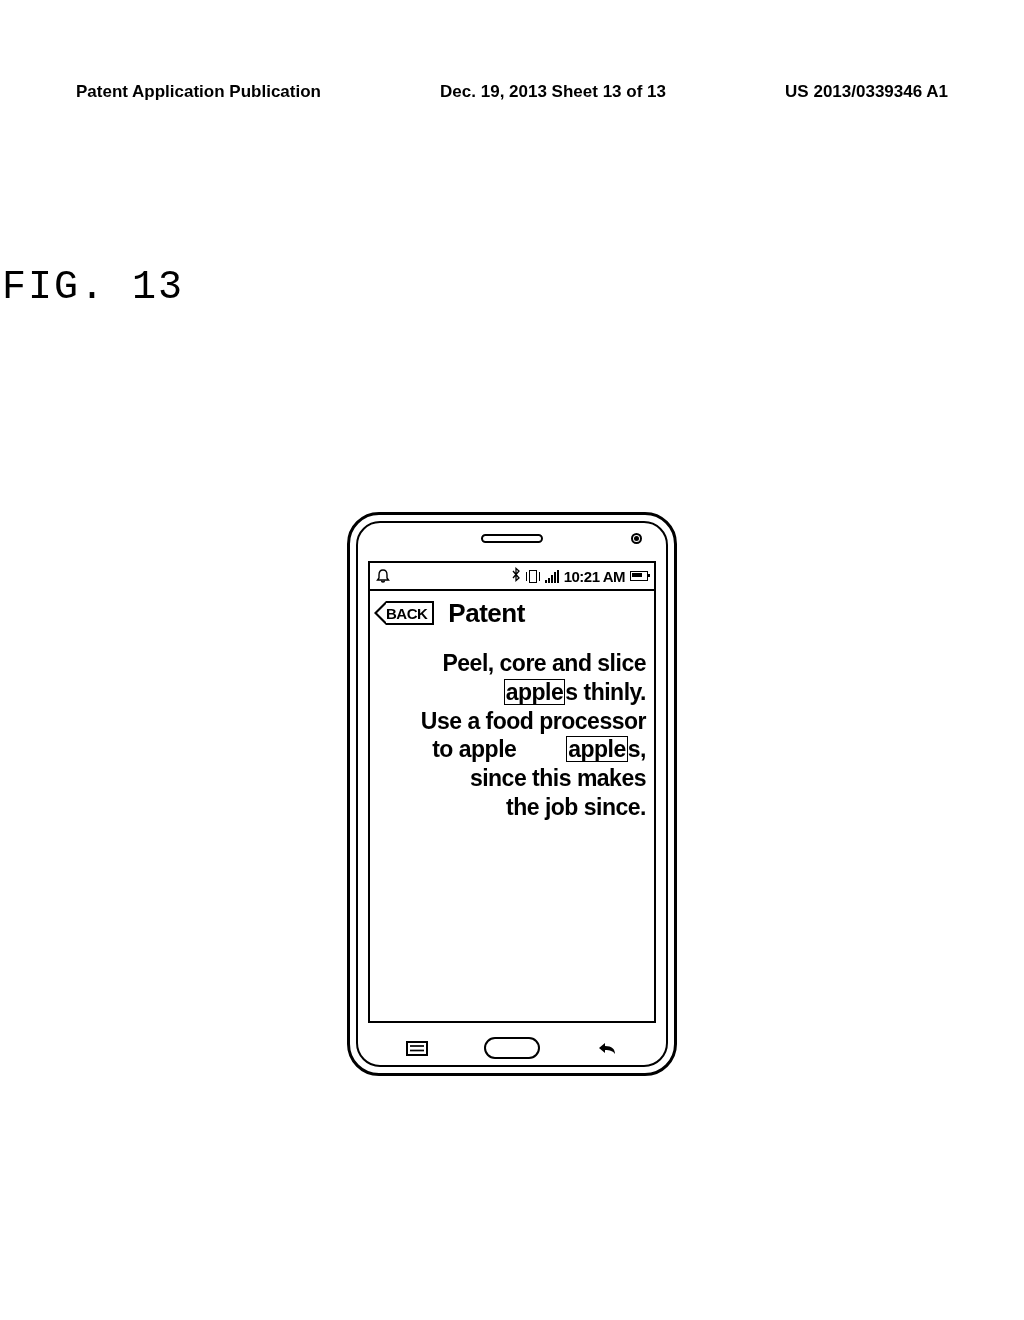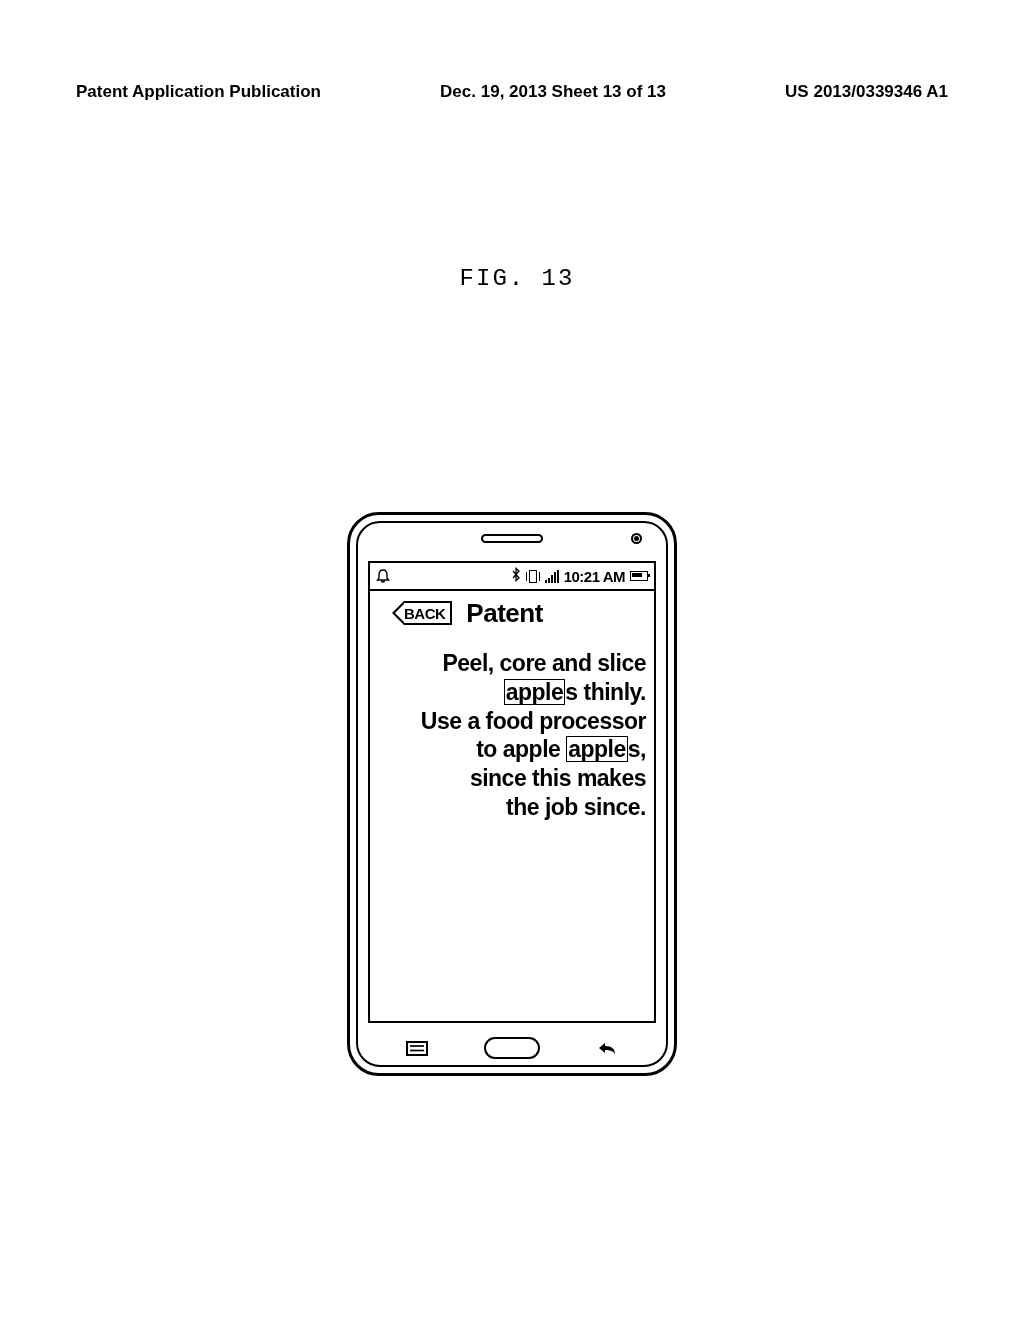--- a/index.html
+++ b/index.html
@@ -21,24 +21,23 @@
       right: 0;
       display: flex;
       justify-content: space-between;
       padding: 0 76px;
       font-size: 17px;
       font-weight: bold;
     }
     .figure-label {
       position: absolute;
       top: 265px;
-      left: 10px;
+      left: 2px;
       right: 0;
-      text-align: center;
-      font-size: 24px;
+      font-size: 40px;
       font-family: 'Courier New', monospace;
       letter-spacing: 2px;
     }
 
     .phone-container {
       position: absolute;
       top: 512px;
       left: 50%;
       transform: translateX(-50%);
       width: 330px;
@@ -219,21 +218,21 @@
       display: flex;
       align-items: center;
       height: 24px;
       border: 2px solid #000;
       border-left: none;
       padding: 0 5px 0 0;
       font-size: 15px;
       font-weight: bold;
       font-family: 'Arial Narrow', Arial, sans-serif;
       position: relative;
-      margin-left: 28px;
+      margin-left: 10px;
       letter-spacing: -0.5px;
     }
     .back-button::before {
       content:'';
       position:absolute;
       left:-12px;
       top:-2px;
       width:0;height:0;
       border-top:12px solid transparent;
       border-bottom:12px solid transparent;
@@ -264,20 +263,21 @@
       line-height: 1.25;
       font-family: 'Arial Narrow', Arial, sans-serif;
       font-weight: bold;
       letter-spacing: -0.5px;
     }
     .highlighted {
       border: 1.5px solid #000;
       padding: 0 1px;
       display: inline-block;
       line-height: 1.05;
+      margin-left: 44px;
     }
 
     .bottom-buttons {
       position: absolute;
       bottom: 14px;
       left: 0;
       right: 0;
       display: flex;
       justify-content: space-around;
       align-items: center;

